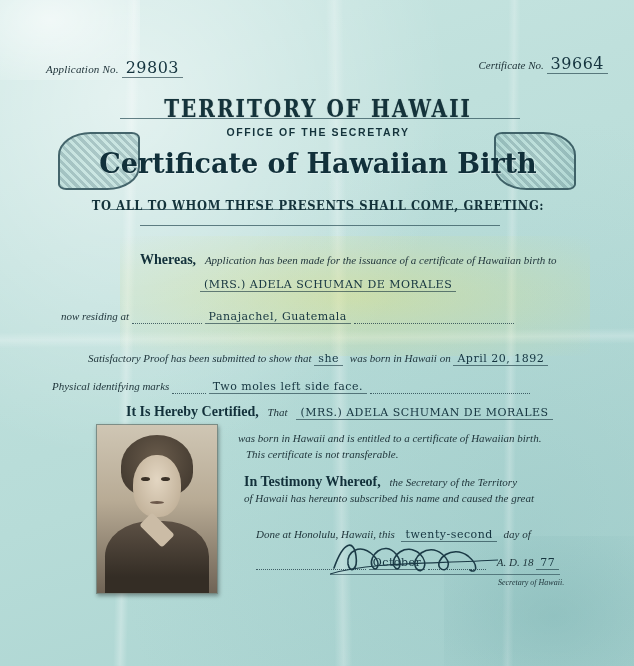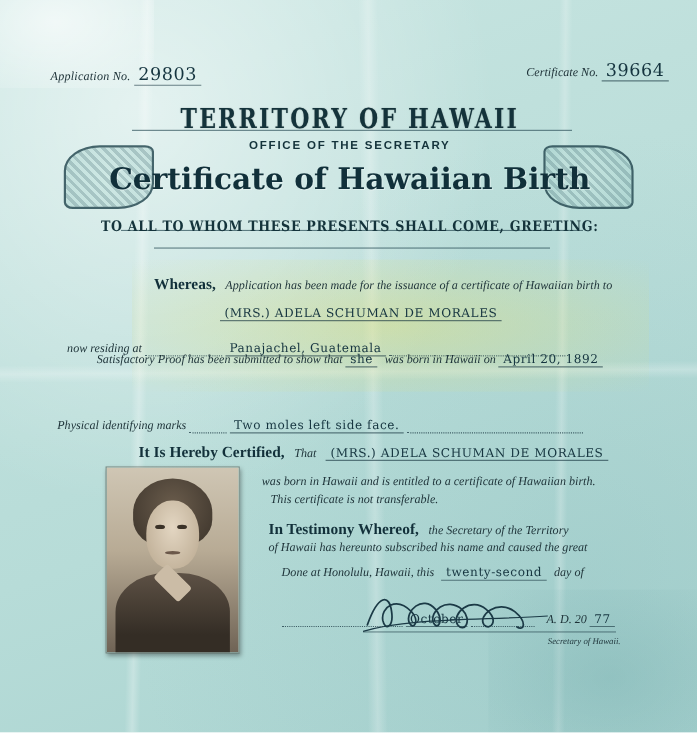--- a/index.html
+++ b/index.html
@@ -278,21 +278,21 @@
       <span class="hand small">(MRS.) ADELA SCHUMAN DE MORALES</span>
     </div>
 
     <div class="row" style="left:61px; top:310px;">
       <span class="it">now residing at</span>
       <span class="dotfill" style="width:70px;"></span>
       <span class="hand small">Panajachel, Guatemala</span>
       <span class="dotfill" style="width:160px;"></span>
     </div>
 
-    <div class="row" style="left:88px; top:320px;">
+    <div class="row" style="left:88px; top:352px;">
       <span class="it">Satisfactory Proof has been submitted to show that</span>
       <span class="hand small">she</span>
       <span class="it" style="margin-left:4px;">was born in Hawaii on</span>
       <span class="hand small">April 20, 1892</span>
     </div>
 
 
     <div class="row" style="left:52px; top:380px;">
       <span class="it">Physical identifying marks</span>
       <span class="dotfill" style="width:34px;"></span>
@@ -314,31 +314,31 @@
     </div>
 
     <div class="row" style="left:244px; top:474px;">
       <span class="bold-script">In Testimony Whereof,</span>
       <span class="it" style="margin-left:6px;">the Secretary of the Territory</span>
     </div>
     <div class="row" style="left:244px; top:492px;">
       <span class="it">of Hawaii has hereunto subscribed his name and caused the great</span>
     </div>
 
-    <div class="row" style="left:256px; top:514px;">
+    <div class="row" style="left:256px; top:528px;">
       <span class="it">Done at Honolulu, Hawaii, this</span>
       <span class="hand small" style="margin:0 4px;">twenty-second</span>
       <span class="it">day of</span>
     </div>
 
     <div class="row" style="left:256px; top:556px;">
       <span class="dotfill" style="width:110px;"></span>
       <span class="hand small">October</span>
       <span class="dotfill" style="width:58px;"></span>
-      <span class="it" style="margin-left:8px;">A. D. 20</span>
+      <span class="it" style="margin-left:8px;">A. D. 18</span>
       <span class="hand small">77</span>
     </div>
 
   </div>
 
   <div class="photo">
     <div class="bg"></div>
     <div class="hair"></div>
     <div class="face"></div>
     <div class="eye l"></div>

